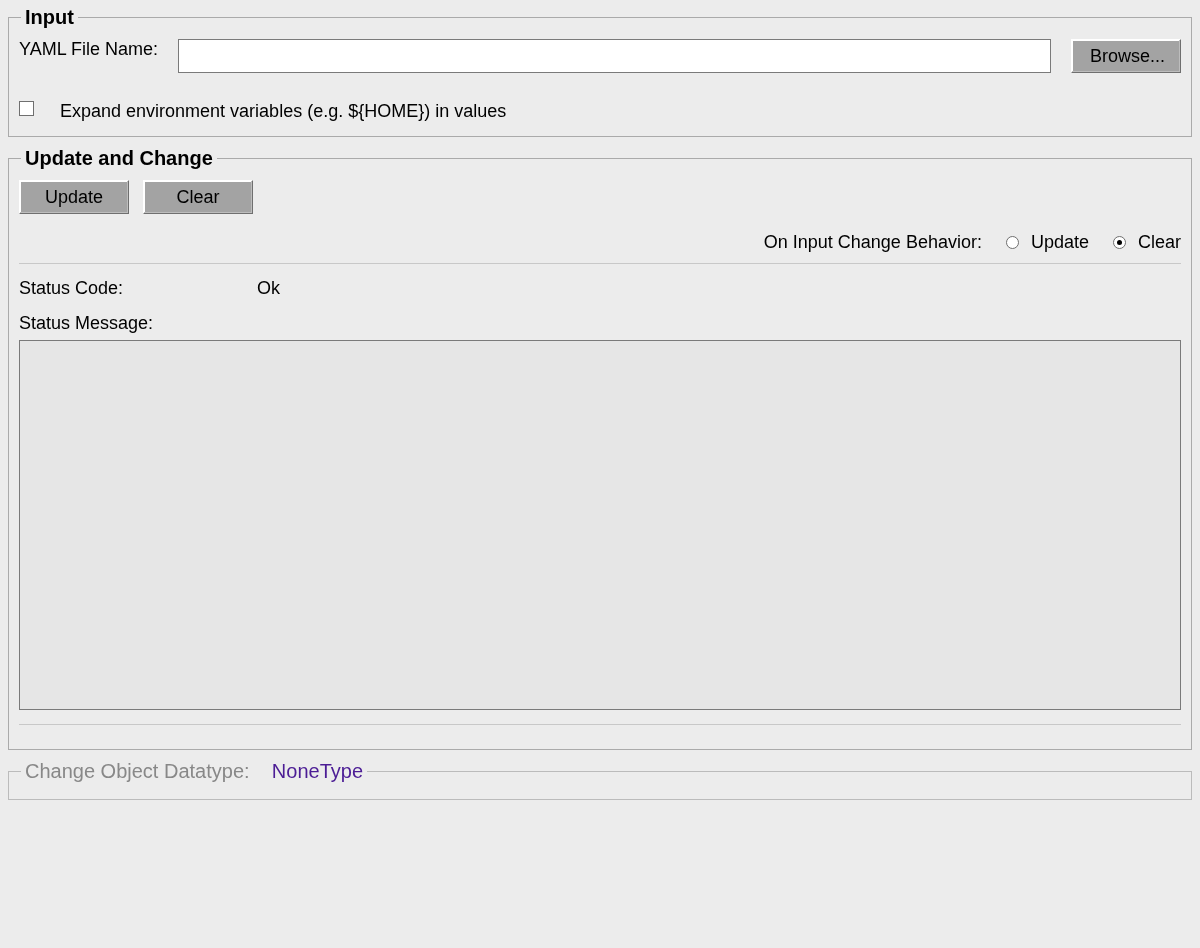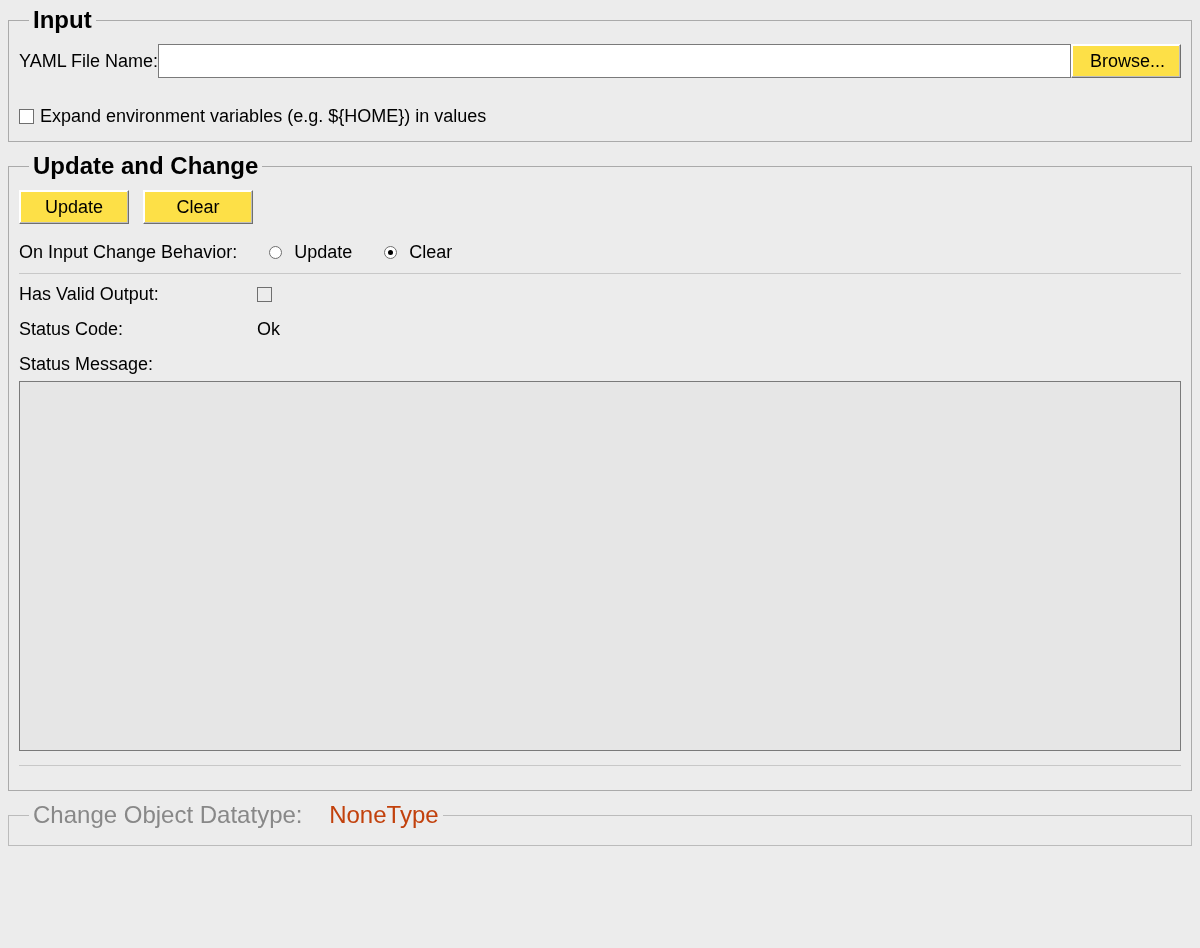--- a/index.html
+++ b/index.html
@@ -16,45 +16,45 @@
   .page { padding: 6px 8px 10px 8px; }
 
   fieldset {
     border: 1px solid #aaa;
     margin: 0 0 10px 0;
     padding: 10px 10px 14px 10px;
     background: #ececec;
   }
   legend {
     font-weight: bold;
-    font-size: 24px;
+    font-size: 20px;
     color: #000;
     padding: 0 4px;
-    margin-left: 10px;
+    margin-left: 2px;
   }
 
-  .row { display: flex; align-items: center; gap: 0; }
+  .row { display: flex; align-items: flex-start; gap: 20px; }
   .label { white-space: nowrap; }
 
   input[type="text"].textline {
     flex: 1;
     height: 34px;
     border: 1px solid #7a7a7a;
     background: #fff;
     padding: 2px 6px;
     font-family: inherit;
     font-size: 18px;
     color: #000;
   }
 
   button.winbtn {
     font-family: inherit;
     font-size: 18px;
     color: #000;
-    background: #fde047;
+    background: #a3a3a3;
     border: 1px solid #888;
     border-top-color: #fff;
     border-left-color: #fff;
     border-right-color: #6f6f6f;
     border-bottom-color: #6f6f6f;
     padding: 4px 18px;
     height: 34px;
     box-shadow: inset -1px -1px 0 #bdbdbd, inset 1px 1px 0 #ffffff;
     cursor: default;
   }
@@ -111,30 +111,30 @@
     font-family: inherit;
     font-size: 18px;
     overflow: auto;
   }
 
   .kv { display: flex; align-items: center; gap: 8px; }
   .kv .k { width: 230px; }
 
   .disabled-box { color: #777; border-color: #bbb; }
   .disabled-box legend { color: #888; font-weight: normal; }
-  .disabled-text { color: #c2410c; }
+  .disabled-text { color: #4c1d95; }
 
   .mt6 { margin-top: 6px; }
   .mt12 { margin-top: 28px; }
   .mt14 { margin-top: 14px; }
   .mt18 { margin-top: 18px; }
   .mb0 { margin-bottom: 0; }
 
   .btnrow { display: flex; gap: 14px; }
-  .radio-row { display: flex; align-items: center; gap: 32px; }
+  .radio-row { display: flex; align-items: center; gap: 24px; justify-content: flex-end; }
 </style>
 </head>
 <body>
 
 <div class="page">
 
   <fieldset>
     <legend>Input</legend>
 
     <div class="row">
@@ -164,24 +164,20 @@
         <span>Update</span>
       </span>
       <span style="display:inline-flex;align-items:center;gap:6px;">
         <span class="radio checked" id="radio-clear"></span>
         <span>Clear</span>
       </span>
     </div>
 
     <hr class="hr">
 
-    <div class="kv">
-      <span class="k">Has Valid Output:</span>
-      <span class="chk" style="background:#ececec;"></span>
-    </div>
 
     <div class="kv mt14">
       <span class="k">Status Code:</span>
       <span>Ok</span>
     </div>
 
     <div class="mt14">
       <span>Status Message:</span>
       <div class="status-msg-box"></div>
     </div>

